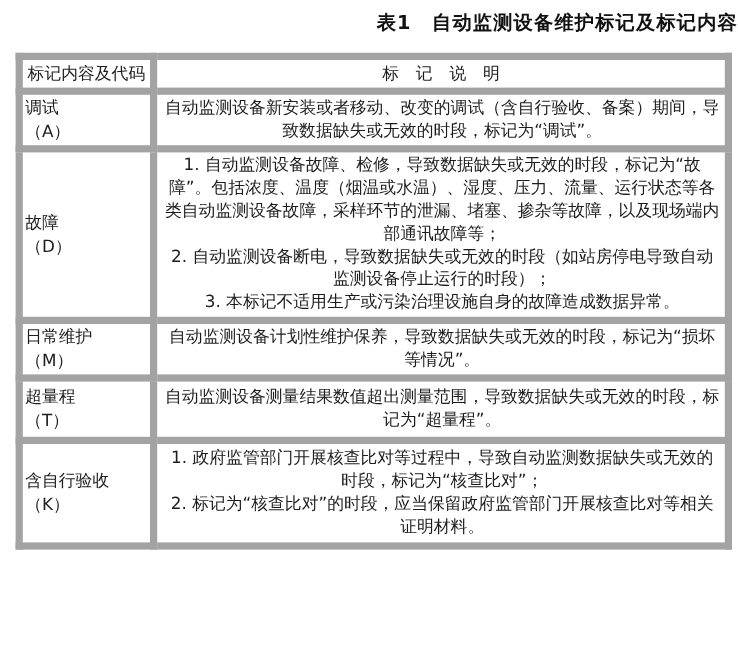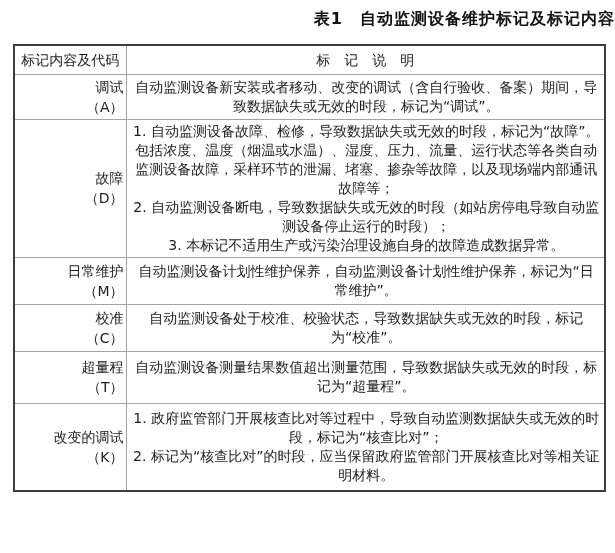--- a/index.html
+++ b/index.html
@@ -19,33 +19,33 @@
   table.marks-table{
     border-collapse:collapse;
     table-layout:fixed;
     width:591px;
     margin:14px 0 0 13px;
     border:2px solid #3d3d3d;
   }
   col.col-code{width:112px;}
   col.col-desc{width:479px;}
   th,td{
-    border:1px solid #a3a3a3;
+    border:6px solid #a3a3a3;
     font-size:14px;
     font-weight:normal;
     vertical-align:middle;
     overflow:hidden;
   }
   th{
     text-align:center;
     line-height:18px;
     padding:2px 2px;
   }
   td.label-cell{
-    text-align:right;
+    text-align:left;
     line-height:20px;
     padding:1px 2px;
   }
   td.desc-cell{
     line-height:19px;
     padding:2px 4px 2px 6px;
     white-space:pre-line;
     text-align:center;
   }
   tr.row-header{height:29px;}
@@ -92,43 +92,36 @@
       <td class="desc-cell">1. 自动监测设备故障、检修，导致数据缺失或无效的时段，标记为“故障”。包括浓度、温度（烟温或水温）、湿度、压力、流量、运行状态等各类自动监测设备故障，采样环节的泄漏、堵塞、掺杂等故障，以及现场端内部通讯故障等；
 2. 自动监测设备断电，导致数据缺失或无效的时段（如站房停电导致自动监测设备停止运行的时段）；
 3. 本标记不适用生产或污染治理设施自身的故障造成数据异常。</td>
     </tr>
 
     <tr class="row-3">
       <td class="label-cell">
         <div>日常维护</div>
         <div>（M）</div>
       </td>
-      <td class="desc-cell">自动监测设备计划性维护保养，自动监测设备计划性维护保养，标记为“日常维护”。</td>
+      <td class="desc-cell">自动监测设备计划性维护保养，导致数据缺失或无效的时段，标记为“损坏等情况”。</td>
     </tr>
 
-    <tr class="row-4">
-      <td class="label-cell">
-        <div>校准</div>
-        <div>（C）</div>
-      </td>
-      <td class="desc-cell">自动监测设备处于校准、校验状态，导致数据缺失或无效的时段，标记为“校准”。</td>
-    </tr>
 
     <tr class="row-5">
       <td class="label-cell">
         <div>超量程</div>
         <div>（T）</div>
       </td>
       <td class="desc-cell">自动监测设备测量结果数值超出测量范围，导致数据缺失或无效的时段，标记为“超量程”。</td>
     </tr>
 
 
     <tr class="row-7">
       <td class="label-cell">
-        <div>改变的调试</div>
+        <div>含自行验收</div>
         <div>（K）</div>
       </td>
       <td class="desc-cell">1. 政府监管部门开展核查比对等过程中，导致自动监测数据缺失或无效的时段，标记为“核查比对”；
 2. 标记为“核查比对”的时段，应当保留政府监管部门开展核查比对等相关证明材料。</td>
     </tr>
 
   </tbody>
     </table>
 </div>
 

